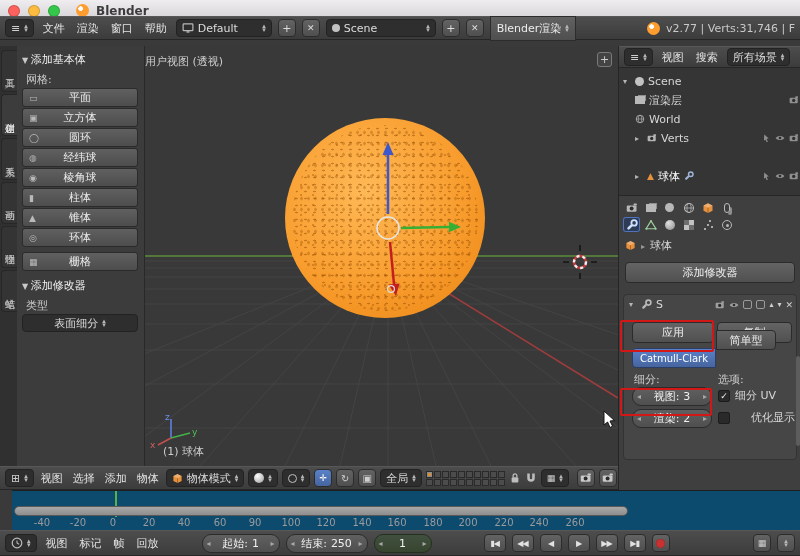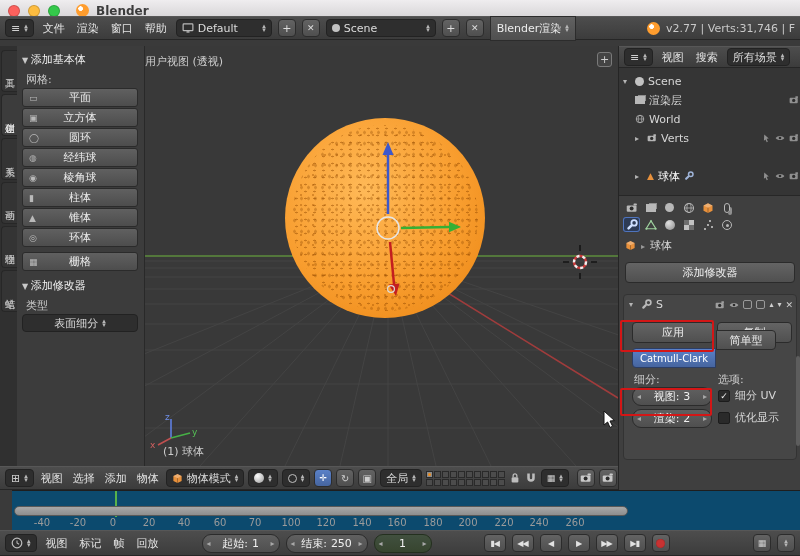--- a/index.html
+++ b/index.html
@@ -592,39 +592,39 @@
         <div class="numf" style="position:absolute;left:8px;top:114px;width:80px">
           <span class="sarr-l"></span>
           <span>渲染:</span>
           <span>2</span>
           <span class="sarr-r"></span>
         </div>
         <div class="mrow" style="left:94px;top:93px;gap:5px">
           <span class="cb on"></span>
           <span>细分 UV</span>
         </div>
-        <div class="mrow" style="left:94px;top:115px;gap:5px">
+        <div class="mrow" style="left:94px;top:115px;gap:21px">
           <span class="cb"></span>
           <span>优化显示</span>
         </div>
       </div>
       <div class="pscroll"></div>
     </div>
   </div>
 
   <div class="abs ruler">
     <div class="cframe"></div>
     <div class="hscroll"></div>
     <span class="rlabel" style="left:30px">-40</span>
     <span class="rlabel" style="left:66px">-20</span>
     <span class="rlabel" style="left:101px">0</span>
     <span class="rlabel" style="left:137px">20</span>
     <span class="rlabel" style="left:172px">40</span>
     <span class="rlabel" style="left:208px">60</span>
-    <span class="rlabel" style="left:243px">70</span>
+    <span class="rlabel" style="left:243px">90</span>
     <span class="rlabel" style="left:279px">100</span>
     <span class="rlabel" style="left:314px">120</span>
     <span class="rlabel" style="left:350px">140</span>
     <span class="rlabel" style="left:385px">160</span>
     <span class="rlabel" style="left:421px">180</span>
     <span class="rlabel" style="left:456px">200</span>
     <span class="rlabel" style="left:492px">220</span>
     <span class="rlabel" style="left:527px">240</span>
     <span class="rlabel" style="left:563px">260</span>
   </div>

